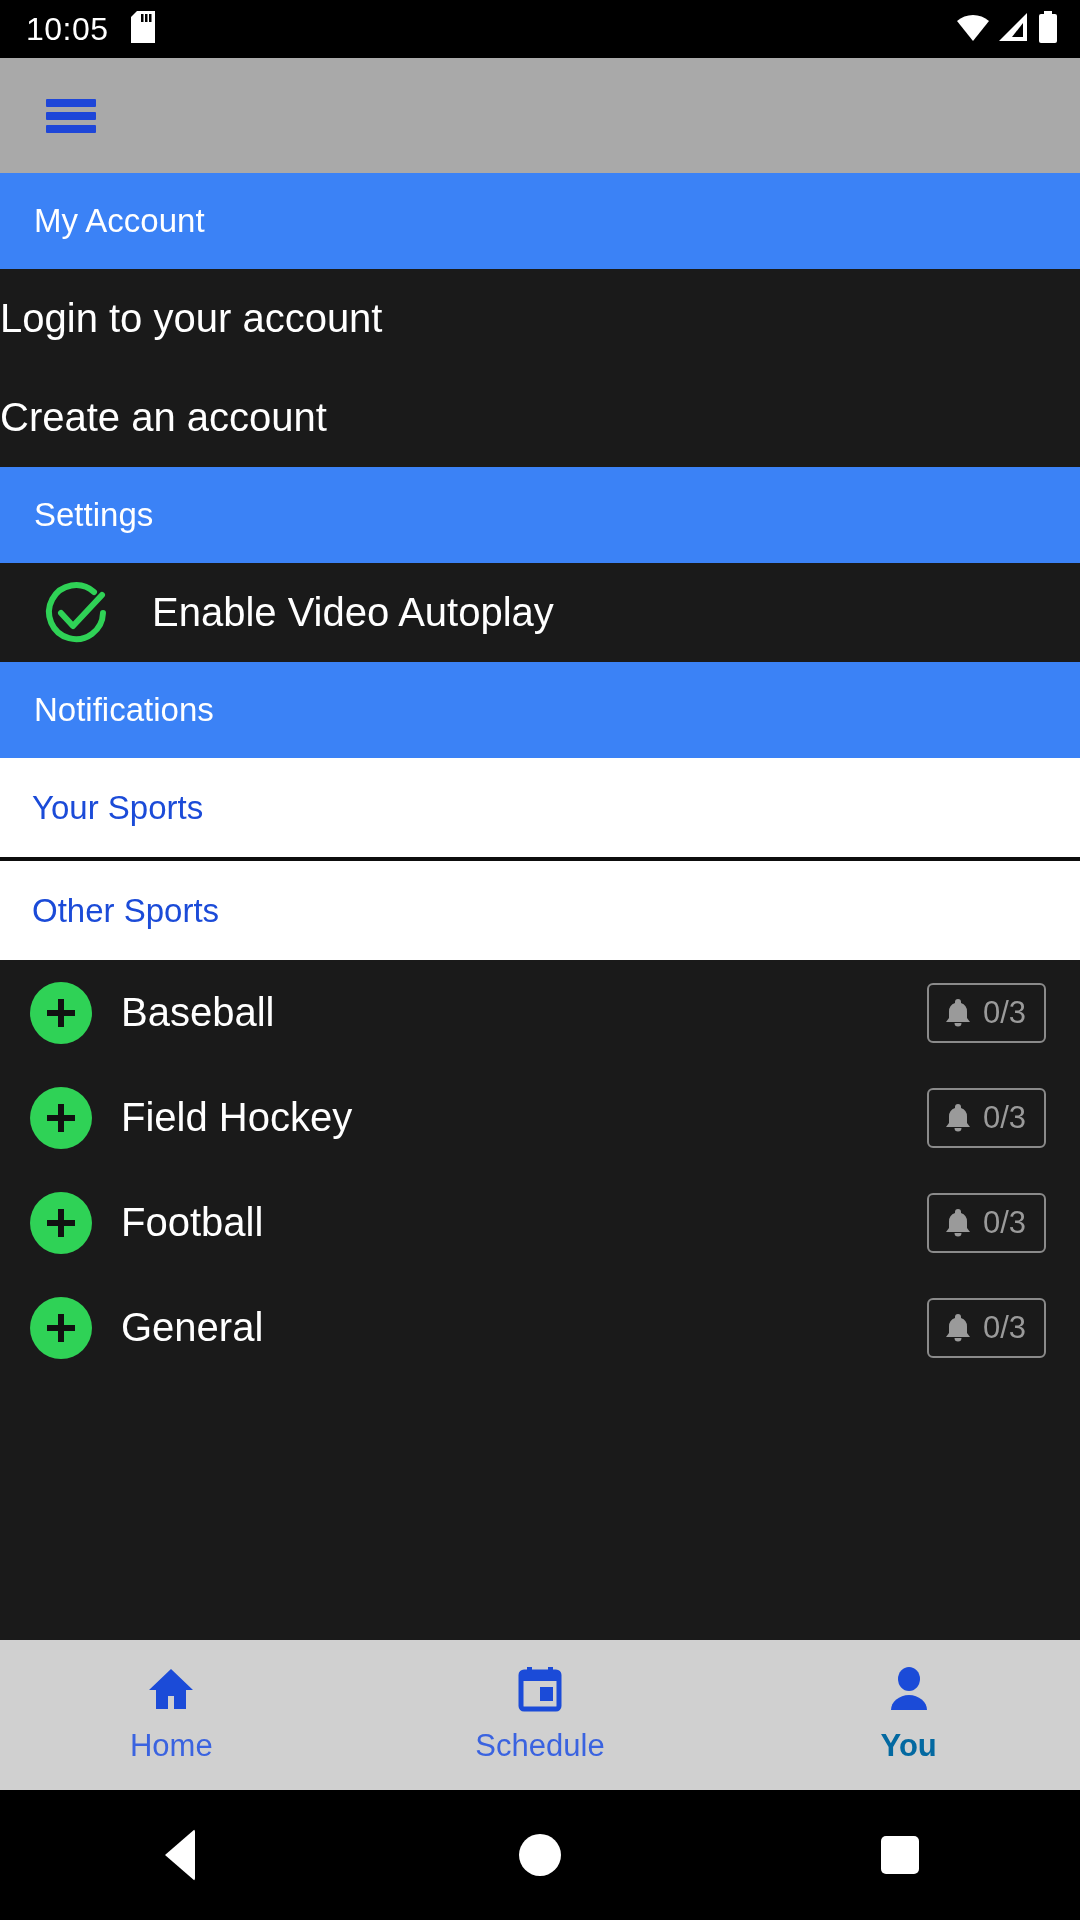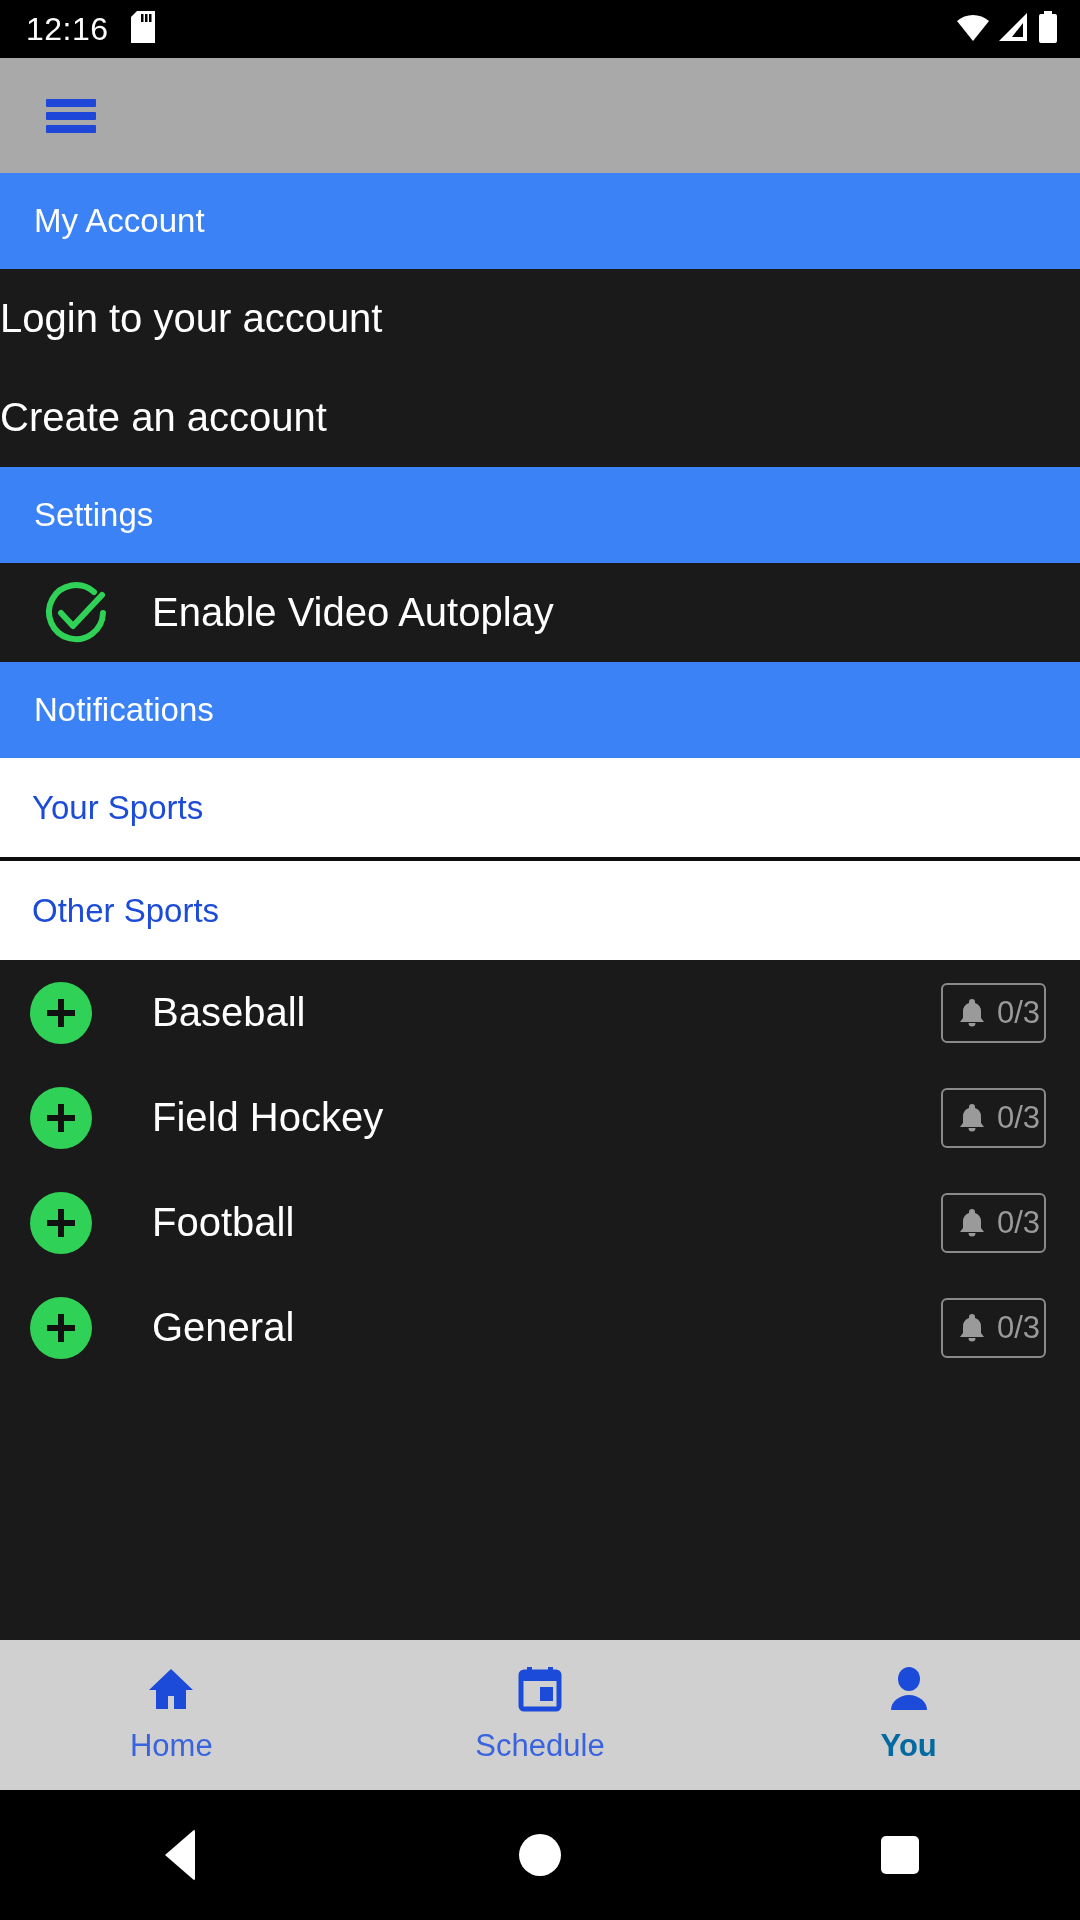--- a/index.html
+++ b/index.html
@@ -59,25 +59,25 @@
   .sports-list { flex:1 1 auto; background:#1a1a1a; overflow:hidden; position:relative; }
   .sport-row {
     height:105px; display:flex; align-items:center; padding:0 34px 0 30px;
   }
   .plus-badge {
     width:62px; height:62px; border-radius:50%;
     background:#2fd256; flex:0 0 auto;
     display:flex; align-items:center; justify-content:center;
   }
   .plus-badge svg { display:block; }
-  .sport-name { color:#fff; font-size:40px; margin-left:60px; white-space:nowrap; }
+  .sport-name { color:#fff; font-size:40px; margin-left:29px; white-space:nowrap; }
   .bell-chip {
     margin-left:auto; display:flex; align-items:center; gap:10px;
     border:2px solid #8a8a8a; border-radius:6px;
-    padding:10px 4px 10px 14px; color:#9a9a9a; font-size:31px;
+    padding:10px 18px 10px 14px; color:#9a9a9a; font-size:31px;
   }
   .bell-chip svg { display:block; }
 
   
   .bottomnav {
     flex:0 0 auto; height:150px; background:#d0d0d0;
     display:flex; align-items:center;gap:26px;
   }
   .nav-item { flex:1 1 0; display:flex; flex-direction:column; align-items:center; justify-content:center; gap:12px; }
   .nav-label { color:#3a63e0; font-size:31px; }
@@ -89,21 +89,21 @@
   .sn-back { width:0; height:0; border-top:26px solid transparent; border-bottom:26px solid transparent; border-right:30px solid #fff; border-radius:3px; }
   .sn-home { width:42px; height:42px; border-radius:50%; background:#fff; }
   .sn-recent { width:38px; height:38px; border-radius:5px; background:#fff; }
 </style>
 </head>
 <body>
 
 <div class="screen">
 
   <div class="statusbar">
-    <span class="status-time">12:16</span>
+    <span class="status-time">10:05</span>
     <span class="sd-icon">
       <svg width="24" height="32" viewBox="0 0 24 32">
           <path d="M6 0h18v32H0V6z" fill="#fff"></path>
           <rect x="10" y="3" width="2.5" height="8" fill="#000"></rect>
           <rect x="14" y="3" width="2.5" height="8" fill="#000"></rect>
           <rect x="18" y="3" width="2.5" height="8" fill="#000"></rect>
         </svg>
     </span>
     <span class="status-right">
       <span>

